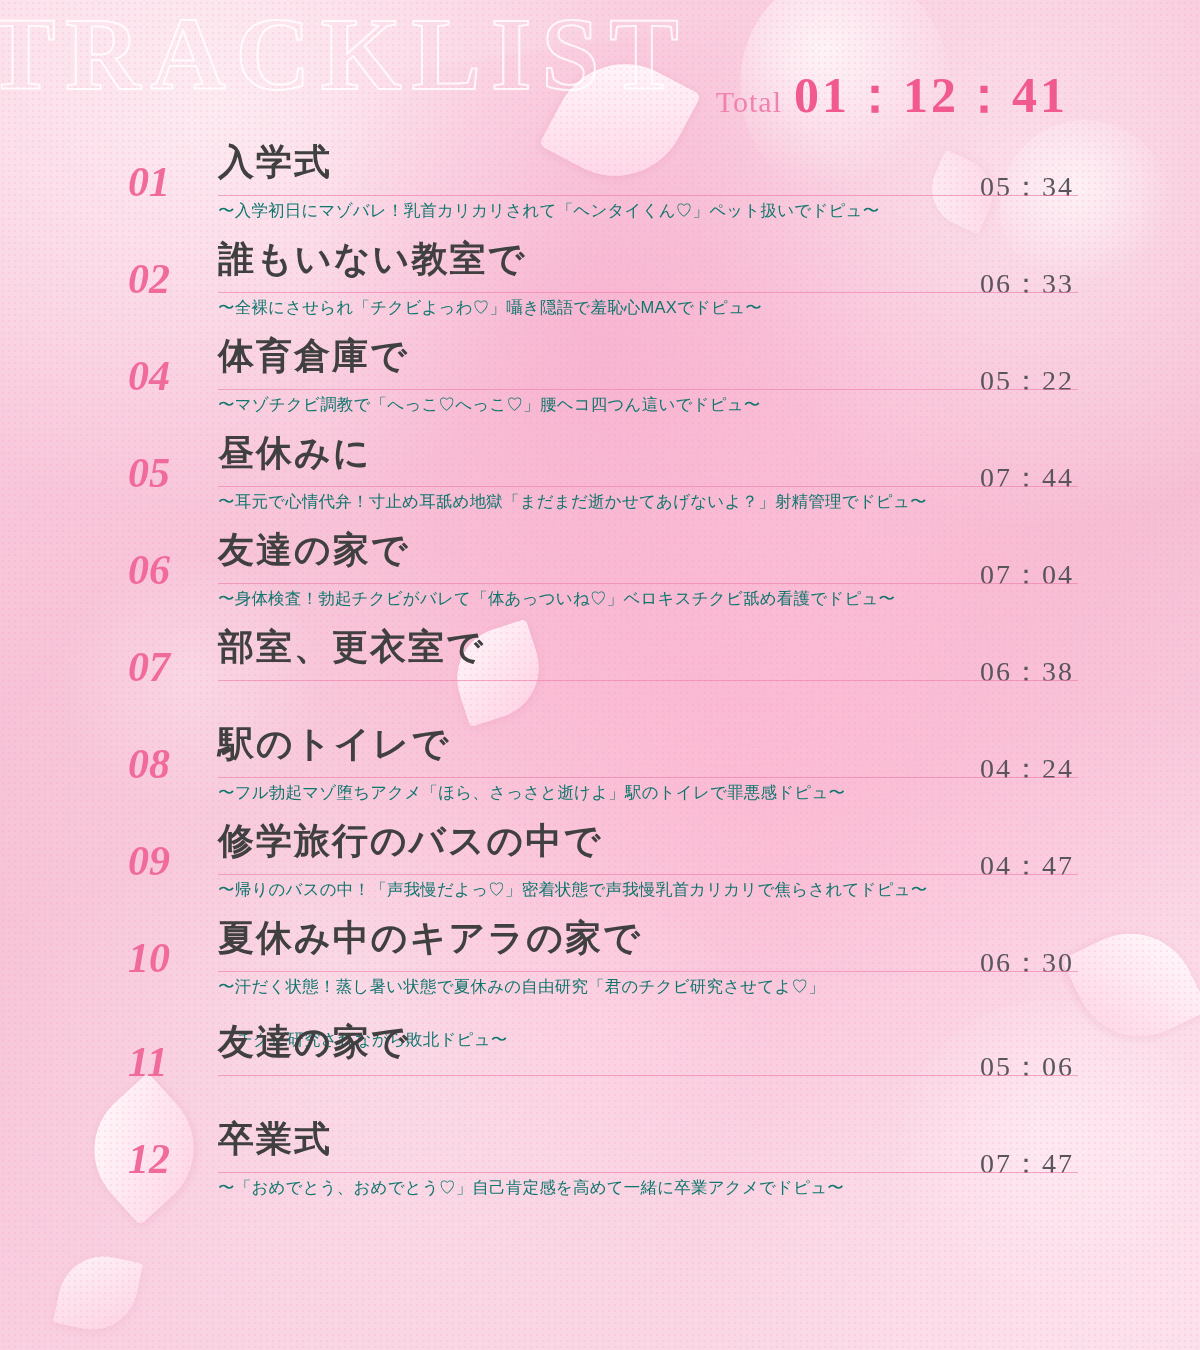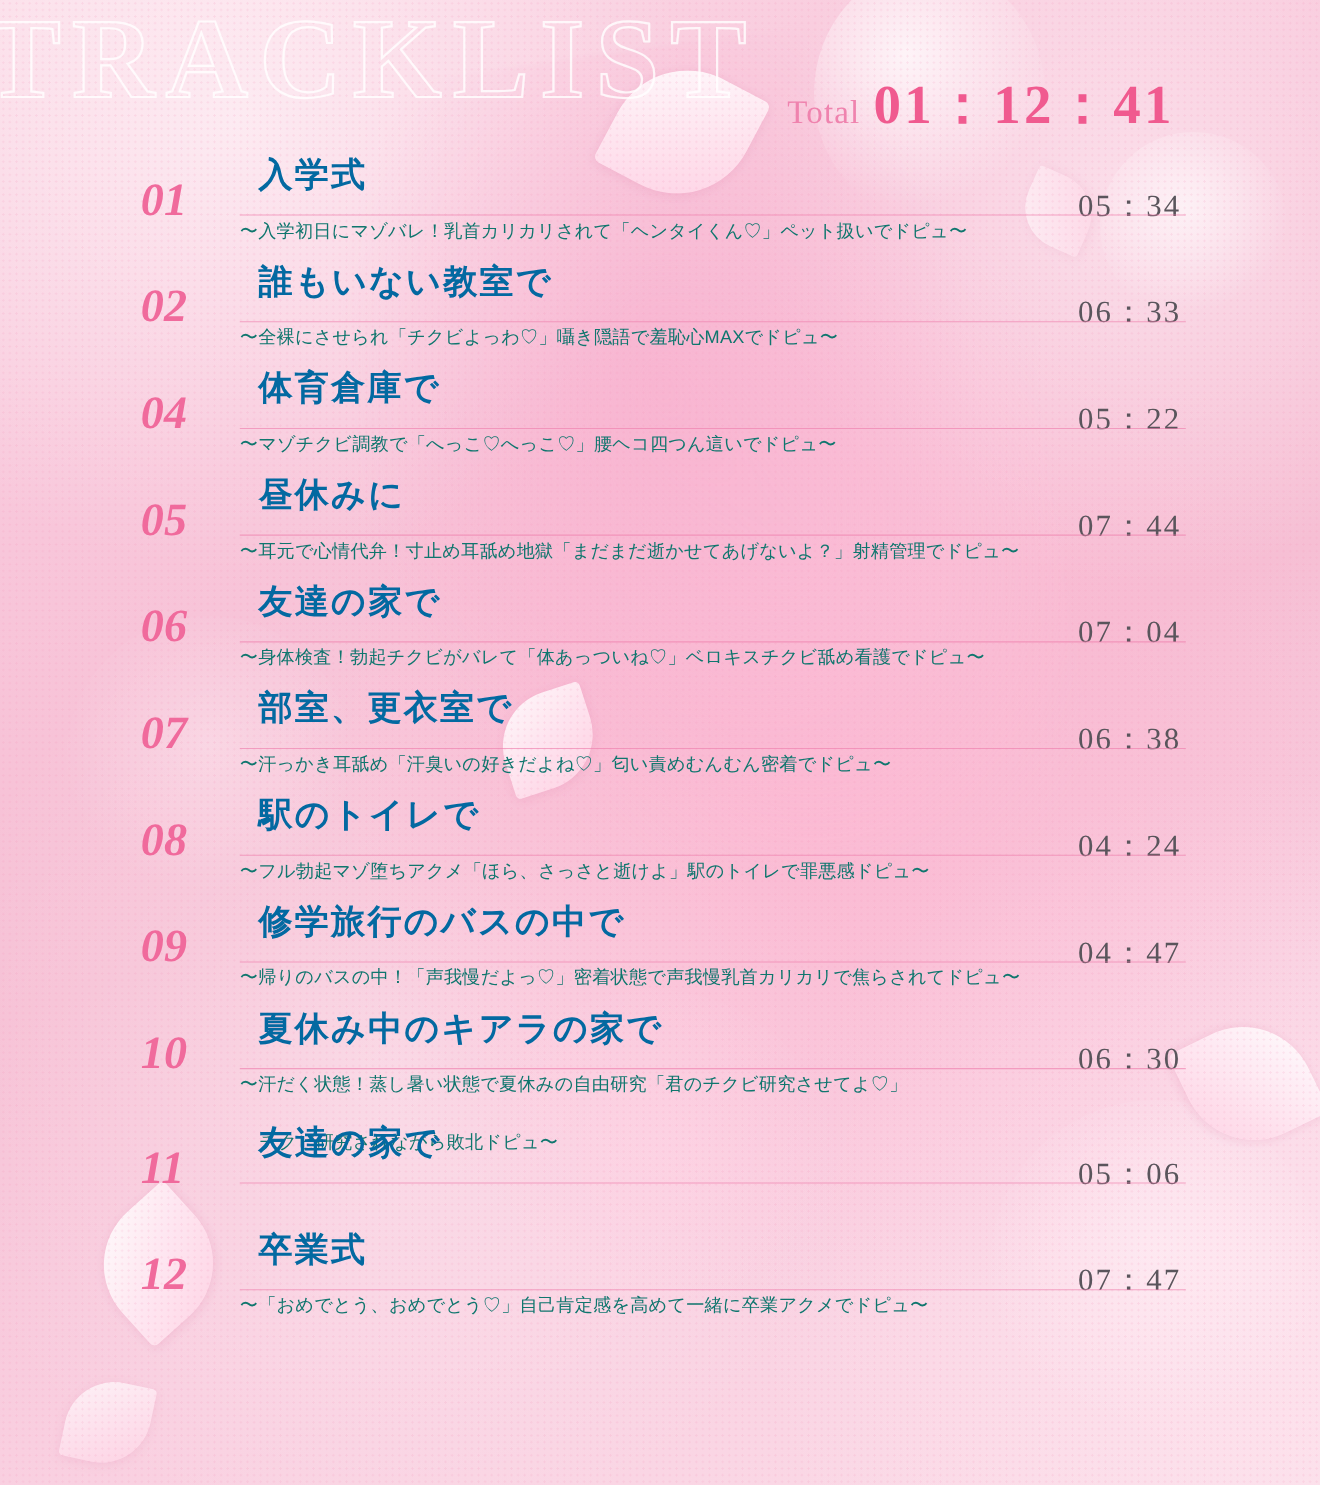--- a/index.html
+++ b/index.html
@@ -134,26 +134,25 @@
   }
   .body {
     position: absolute;
     left: 90px;
     right: 0;
     top: 0;
   }
   .title {
     font-family: "Liberation Serif", serif;
     font-weight: 700;
-    font-size: 31px;
-    color: #0369a1;
+    font-size: 36px;
+    color: #404040;
     letter-spacing: 2px;
     line-height: 1.25;
     padding-top: 2px;
-    margin-left: 17px;
   }
   .time {
     position: absolute;
     right: 4px;
     top: 30px;
     font-family: Liberation Serif, serif;
     font-size: 28px;
     color: #5a555c;
     letter-spacing: 2px;
   }
@@ -254,21 +253,20 @@
       <div class="sub">〜身体検査！勃起チクビがバレて「体あっついね♡」ベロキスチクビ舐め看護でドピュ〜</div>
     </div>
   </div>
 
   <div class="track">
     <div class="num">07</div>
     <div class="body">
       <div class="title">部室、更衣室で</div>
       <div class="time">06：38</div>
       <div class="rule"></div>
-      <div class="sub">〜汗っかき耳舐め「汗臭いの好きだよね♡」匂い責めむんむん密着でドピュ〜</div>
     </div>
   </div>
 
   <div class="track">
     <div class="num">08</div>
     <div class="body">
       <div class="title">駅のトイレで</div>
       <div class="time">04：24</div>
       <div class="rule"></div>
       <div class="sub">〜フル勃起マゾ堕ちアクメ「ほら、さっさと逝けよ」駅のトイレで罪悪感ドピュ〜</div>

